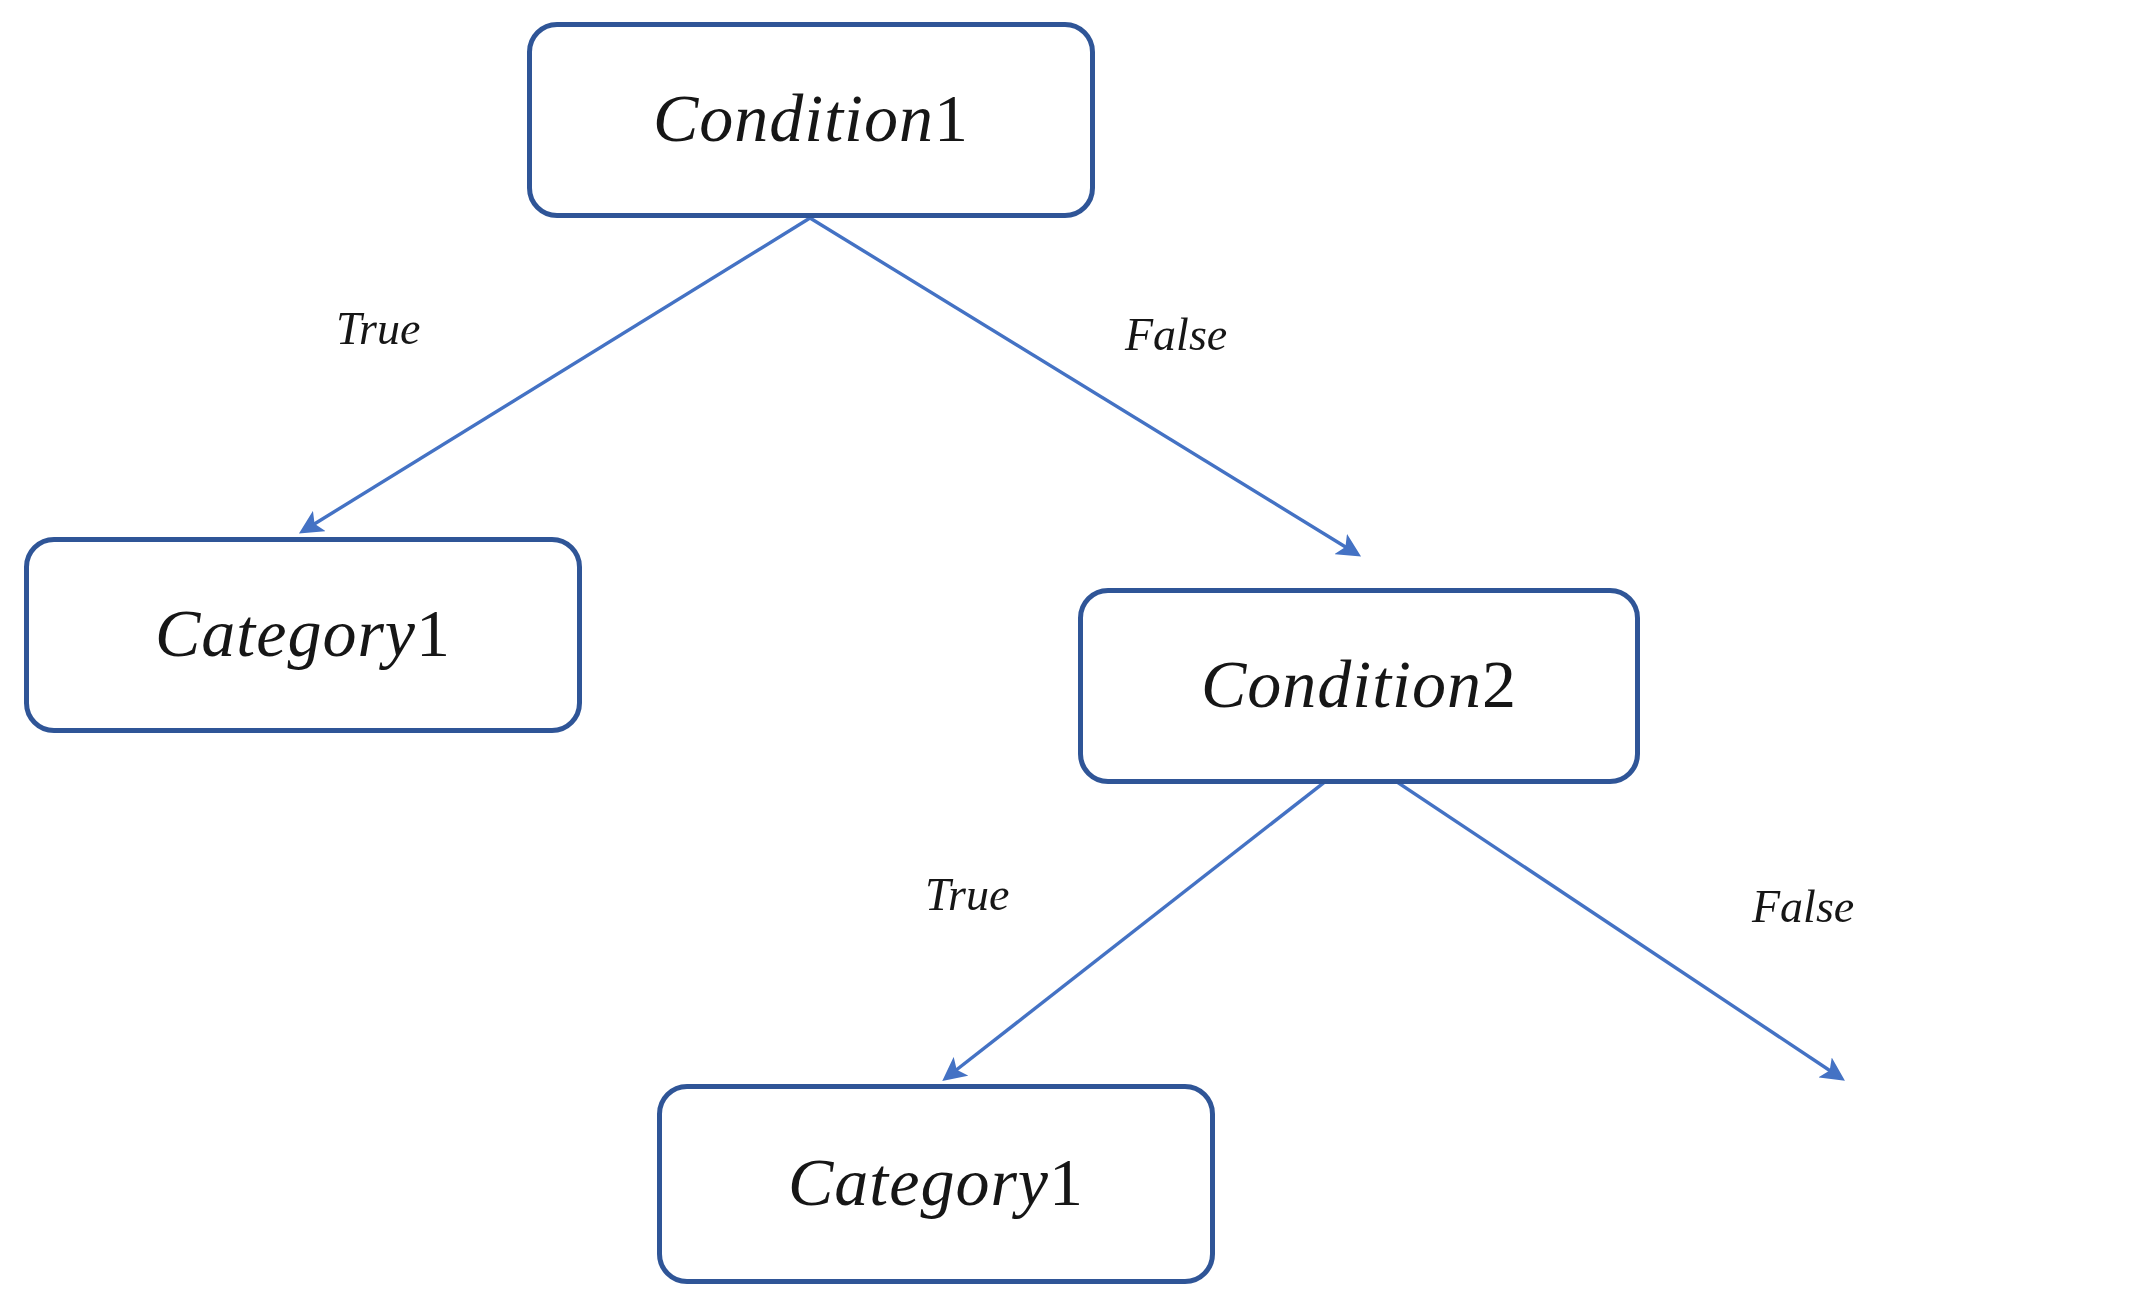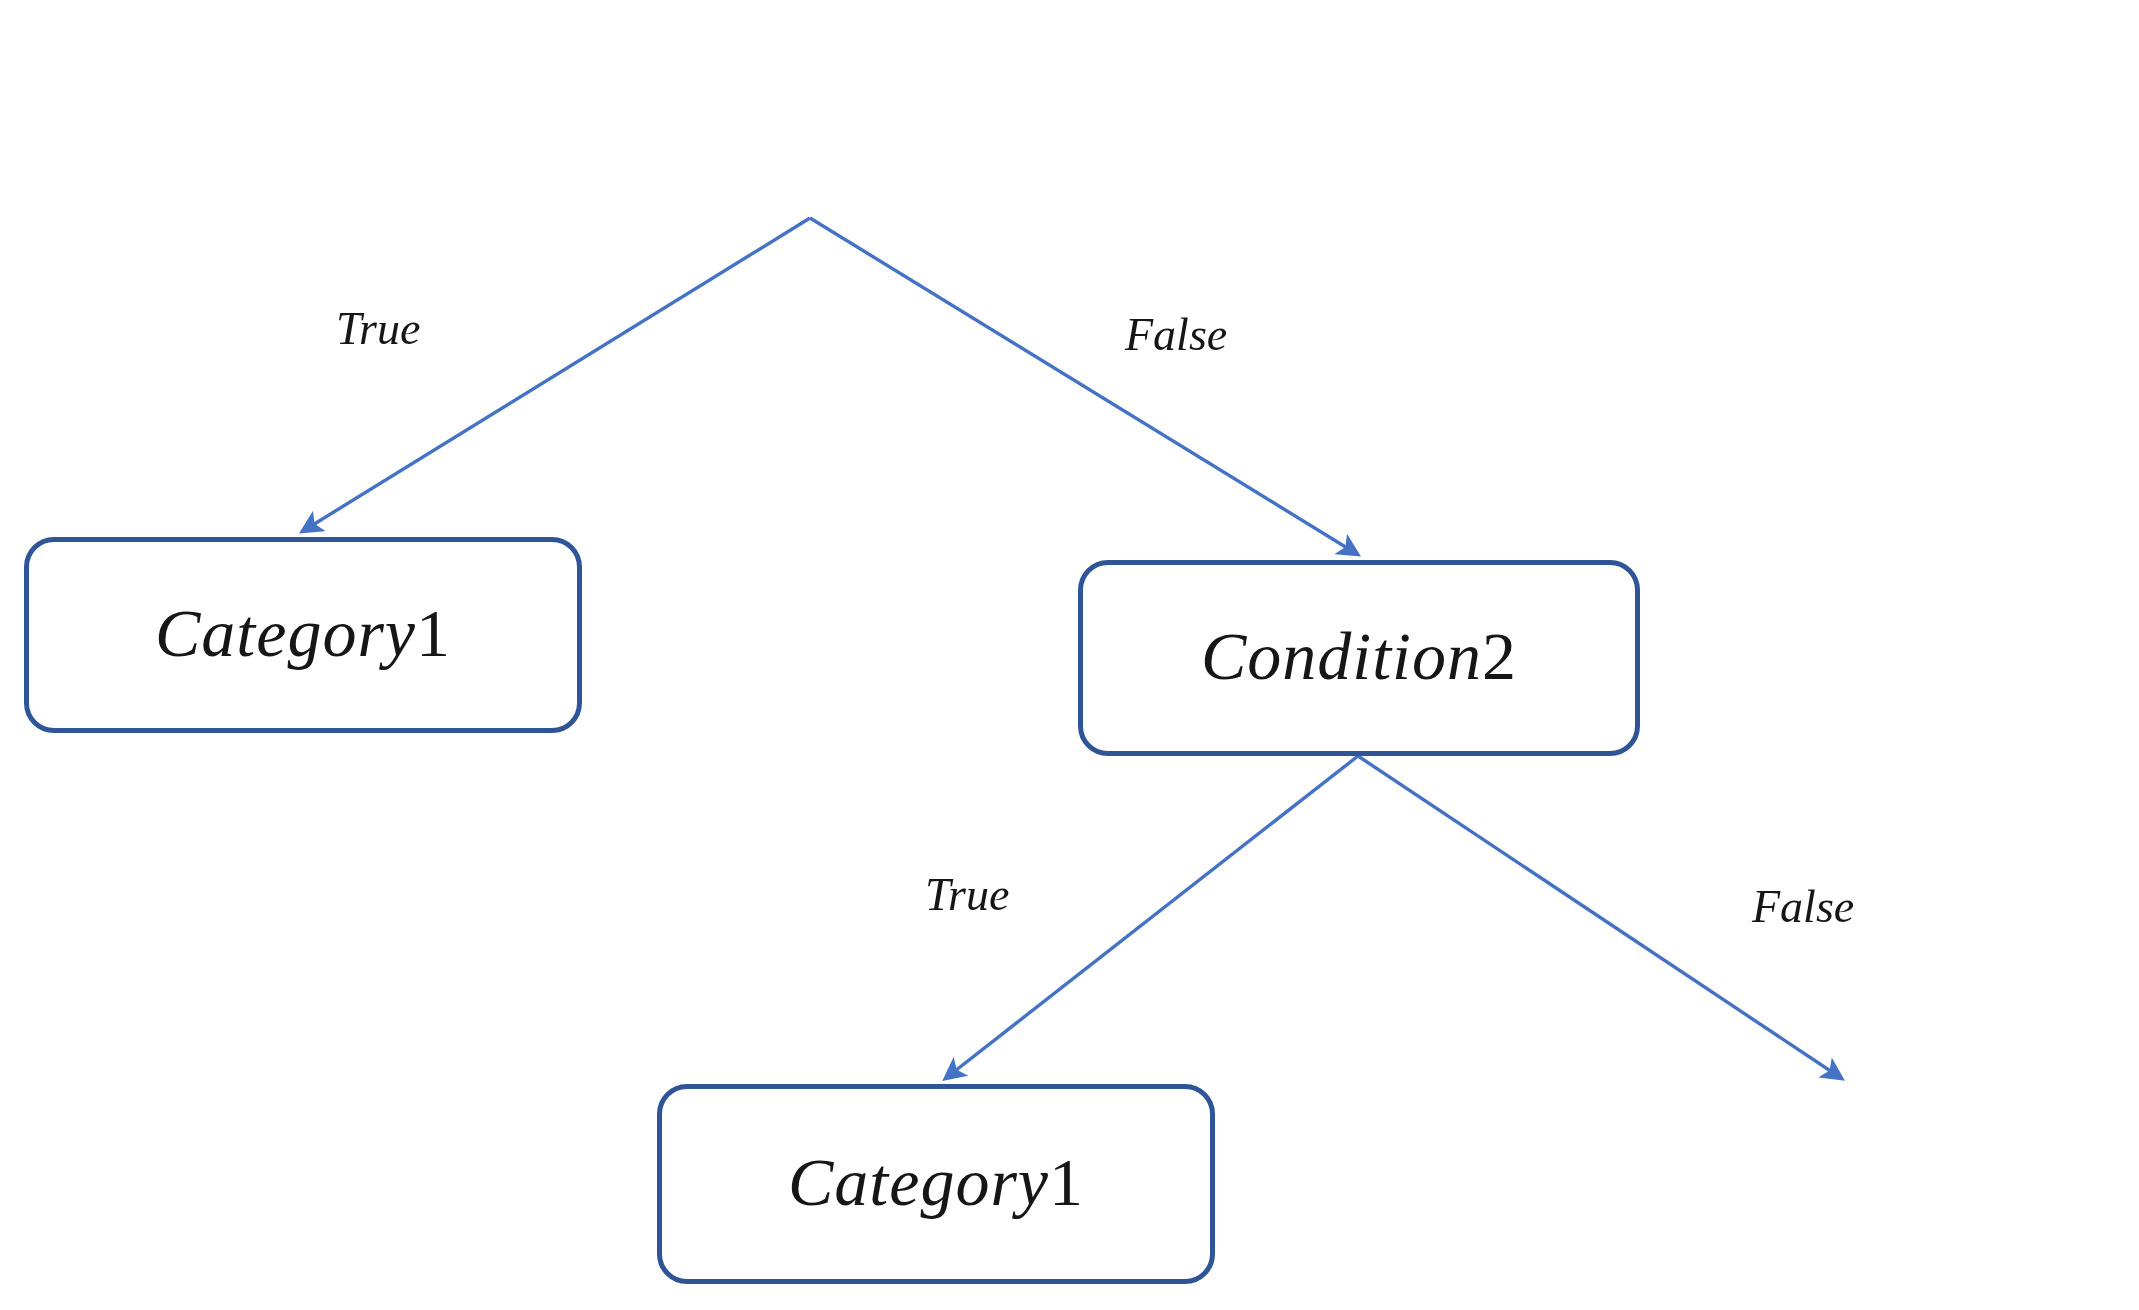--- a/index.html
+++ b/index.html
@@ -57,21 +57,21 @@
     font-size: 46px;
     line-height: 1;
     color: #161616;
     white-space: nowrap;
     z-index: 3;
   }
 
   
   #node-condition1 { left: 527px;  top: 22px;   width: 568px; height: 196px; }
   #node-category1-left { left: 24px;   top: 537px;  width: 558px; height: 196px; }
-  #node-condition2 { left: 1078px; top: 560px;  width: 562px; height: 196px; }
+  #node-condition2 { left: 1078px; top: 588px;  width: 562px; height: 196px; }
   #node-category1-bottom { left: 657px;  top: 1084px; width: 558px; height: 200px; }
   #node-category2 { left: 1562px; top: 1084px; width: 560px; height: 200px; }
 
   
   #edge-label-true-1  { left: 336px;  top: 306px; }
   #edge-label-false-1 { left: 1125px; top: 312px; }
   #edge-label-true-2  { left: 925px;  top: 872px; }
   #edge-label-false-2 { left: 1752px; top: 884px; }
 </style>
 </head>
@@ -88,20 +88,23 @@
 
     <line x1="810" y1="218" x2="303" y2="531" stroke="#4472c4" stroke-width="3.4" marker-end="url(#arrowhead)"></line>
 
     <line x1="810" y1="218" x2="1357" y2="554" stroke="#4472c4" stroke-width="3.4" marker-end="url(#arrowhead)"></line>
 
     <line x1="1358" y1="756" x2="946" y2="1078" stroke="#4472c4" stroke-width="3.4" marker-end="url(#arrowhead)"></line>
 
     <line x1="1358" y1="756" x2="1841" y2="1078" stroke="#4472c4" stroke-width="3.4" marker-end="url(#arrowhead)"></line>
   </svg>
 
+  <div class="node" id="node-condition1">
+    <span class="node-label"><span>Condition</span><span class="num">1</span></span>
+  </div>
 
   <div class="node" id="node-category1-left">
     <span class="node-label"><span>Category</span><span class="num">1</span></span>
   </div>
 
   <div class="node" id="node-condition2">
     <span class="node-label"><span>Condition</span><span class="num">2</span></span>
   </div>
 
   <div class="node" id="node-category1-bottom">

